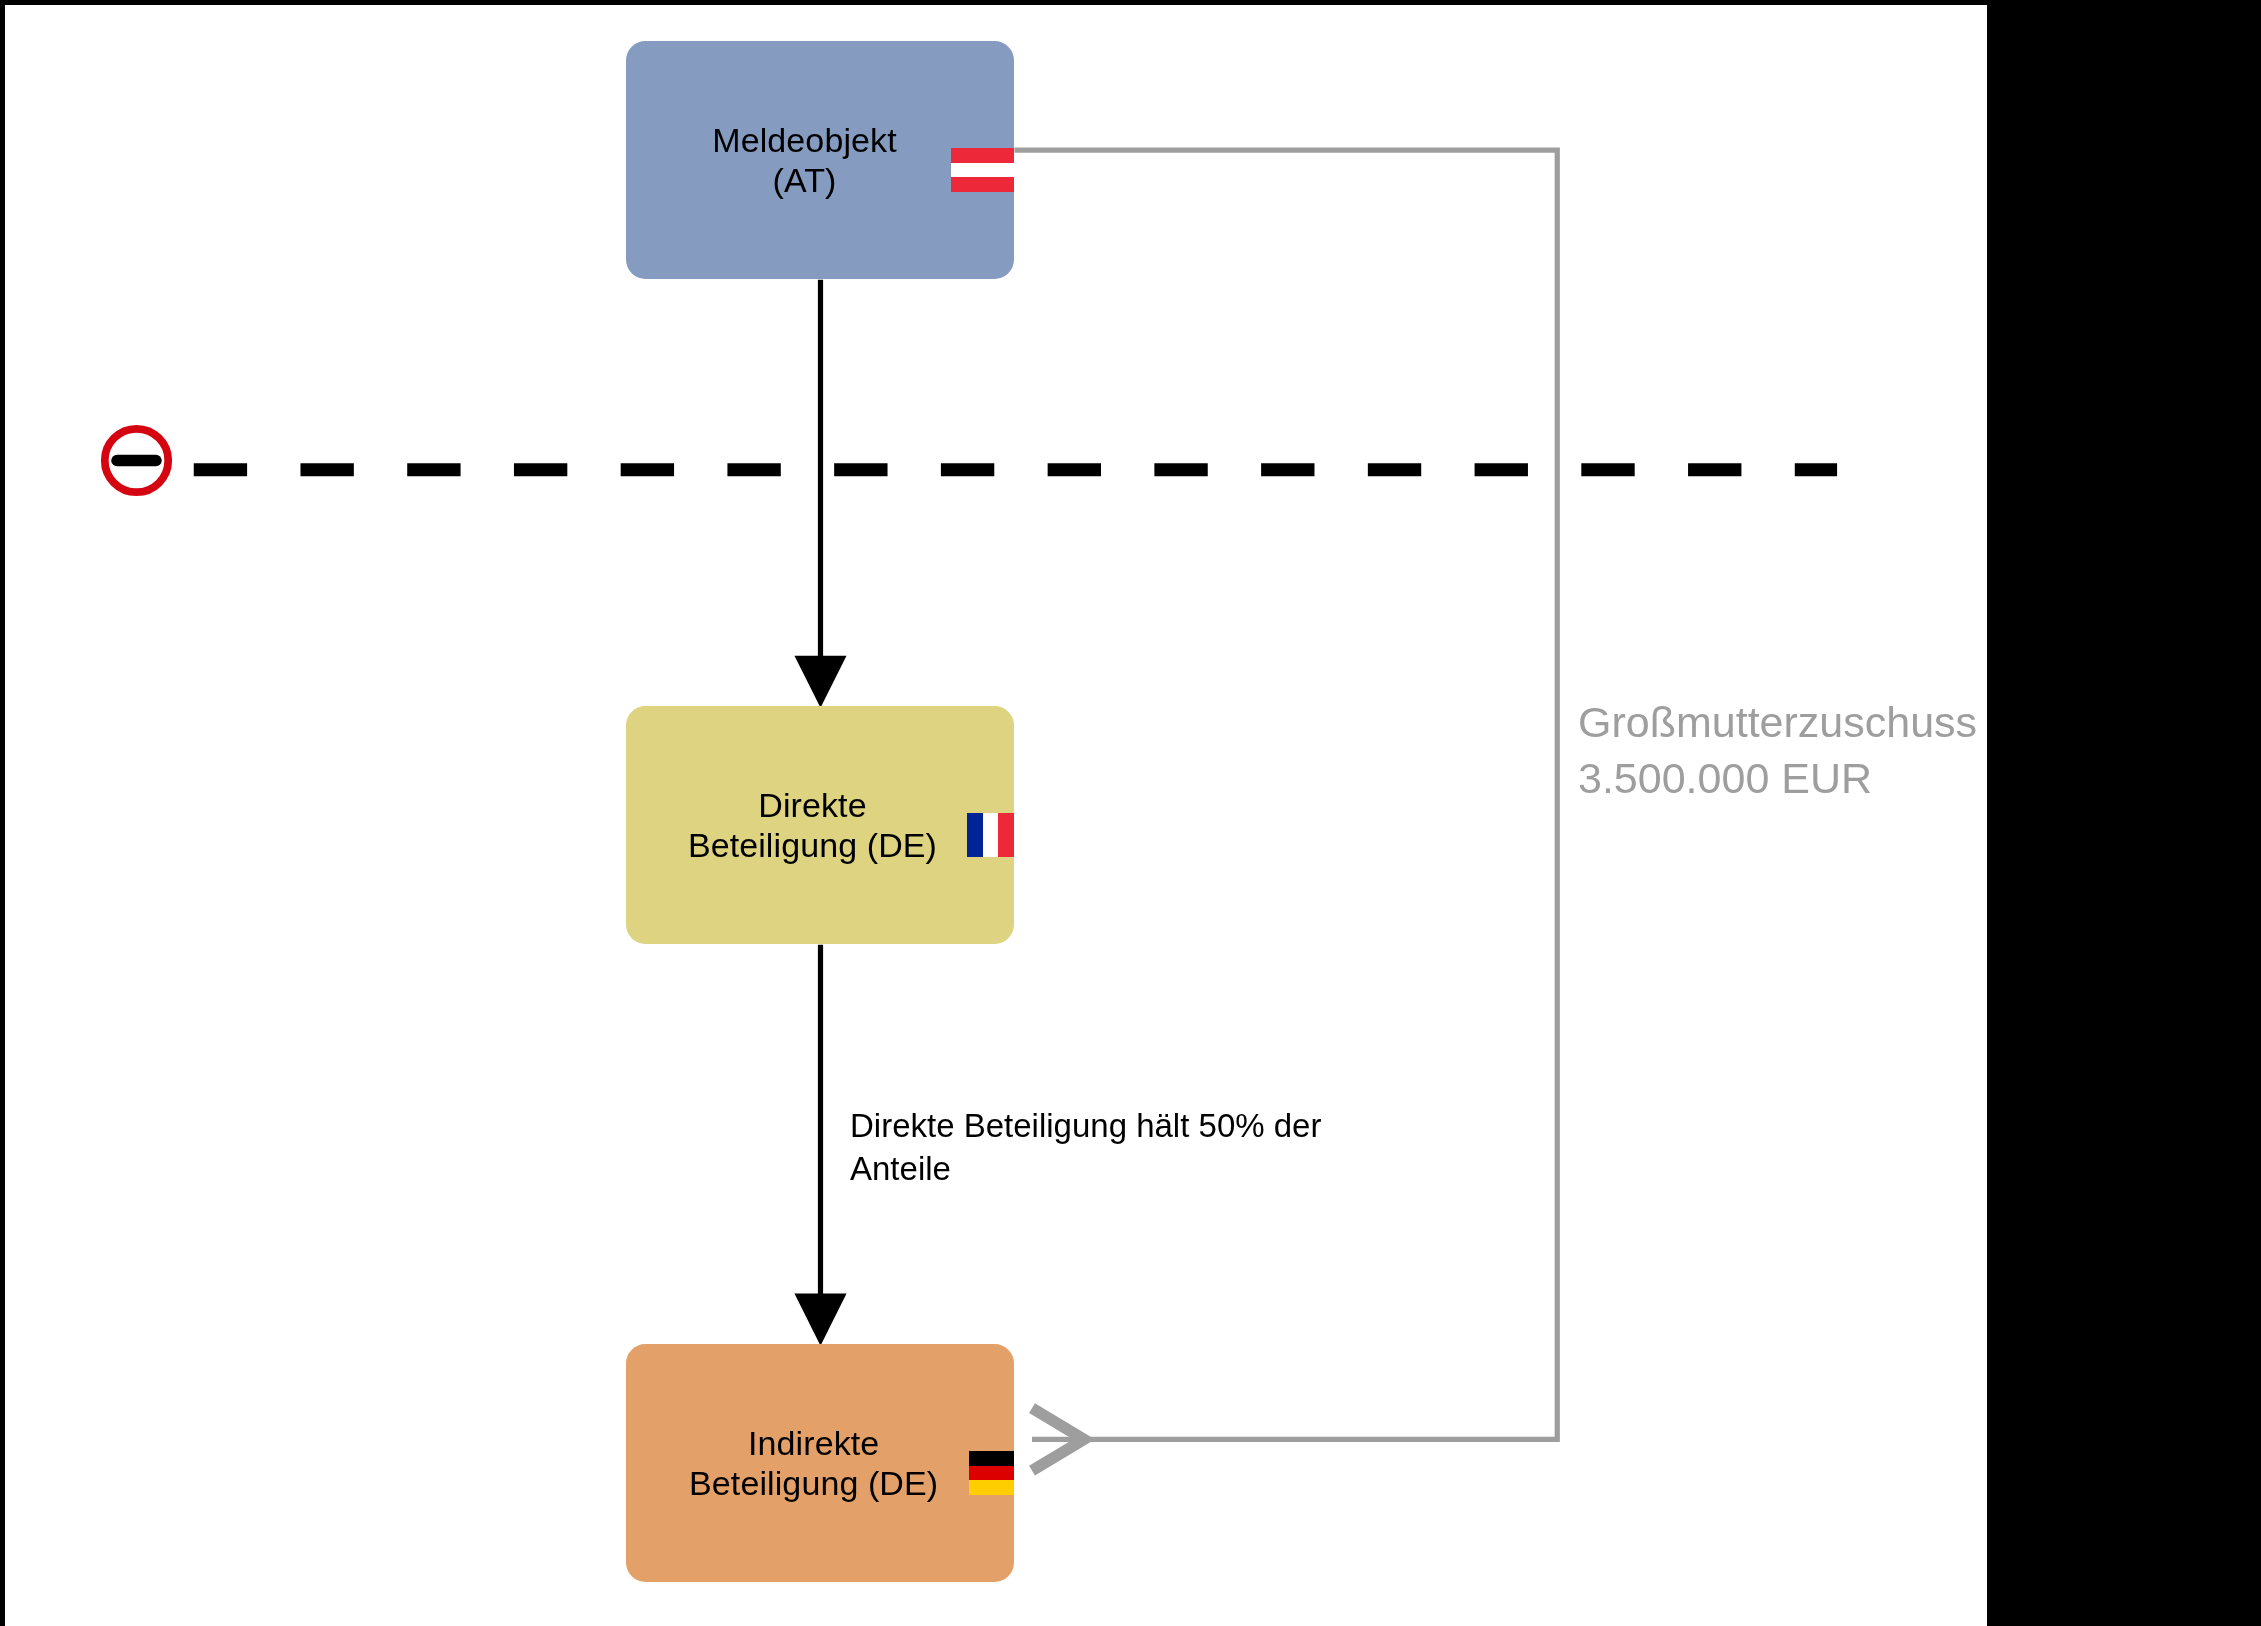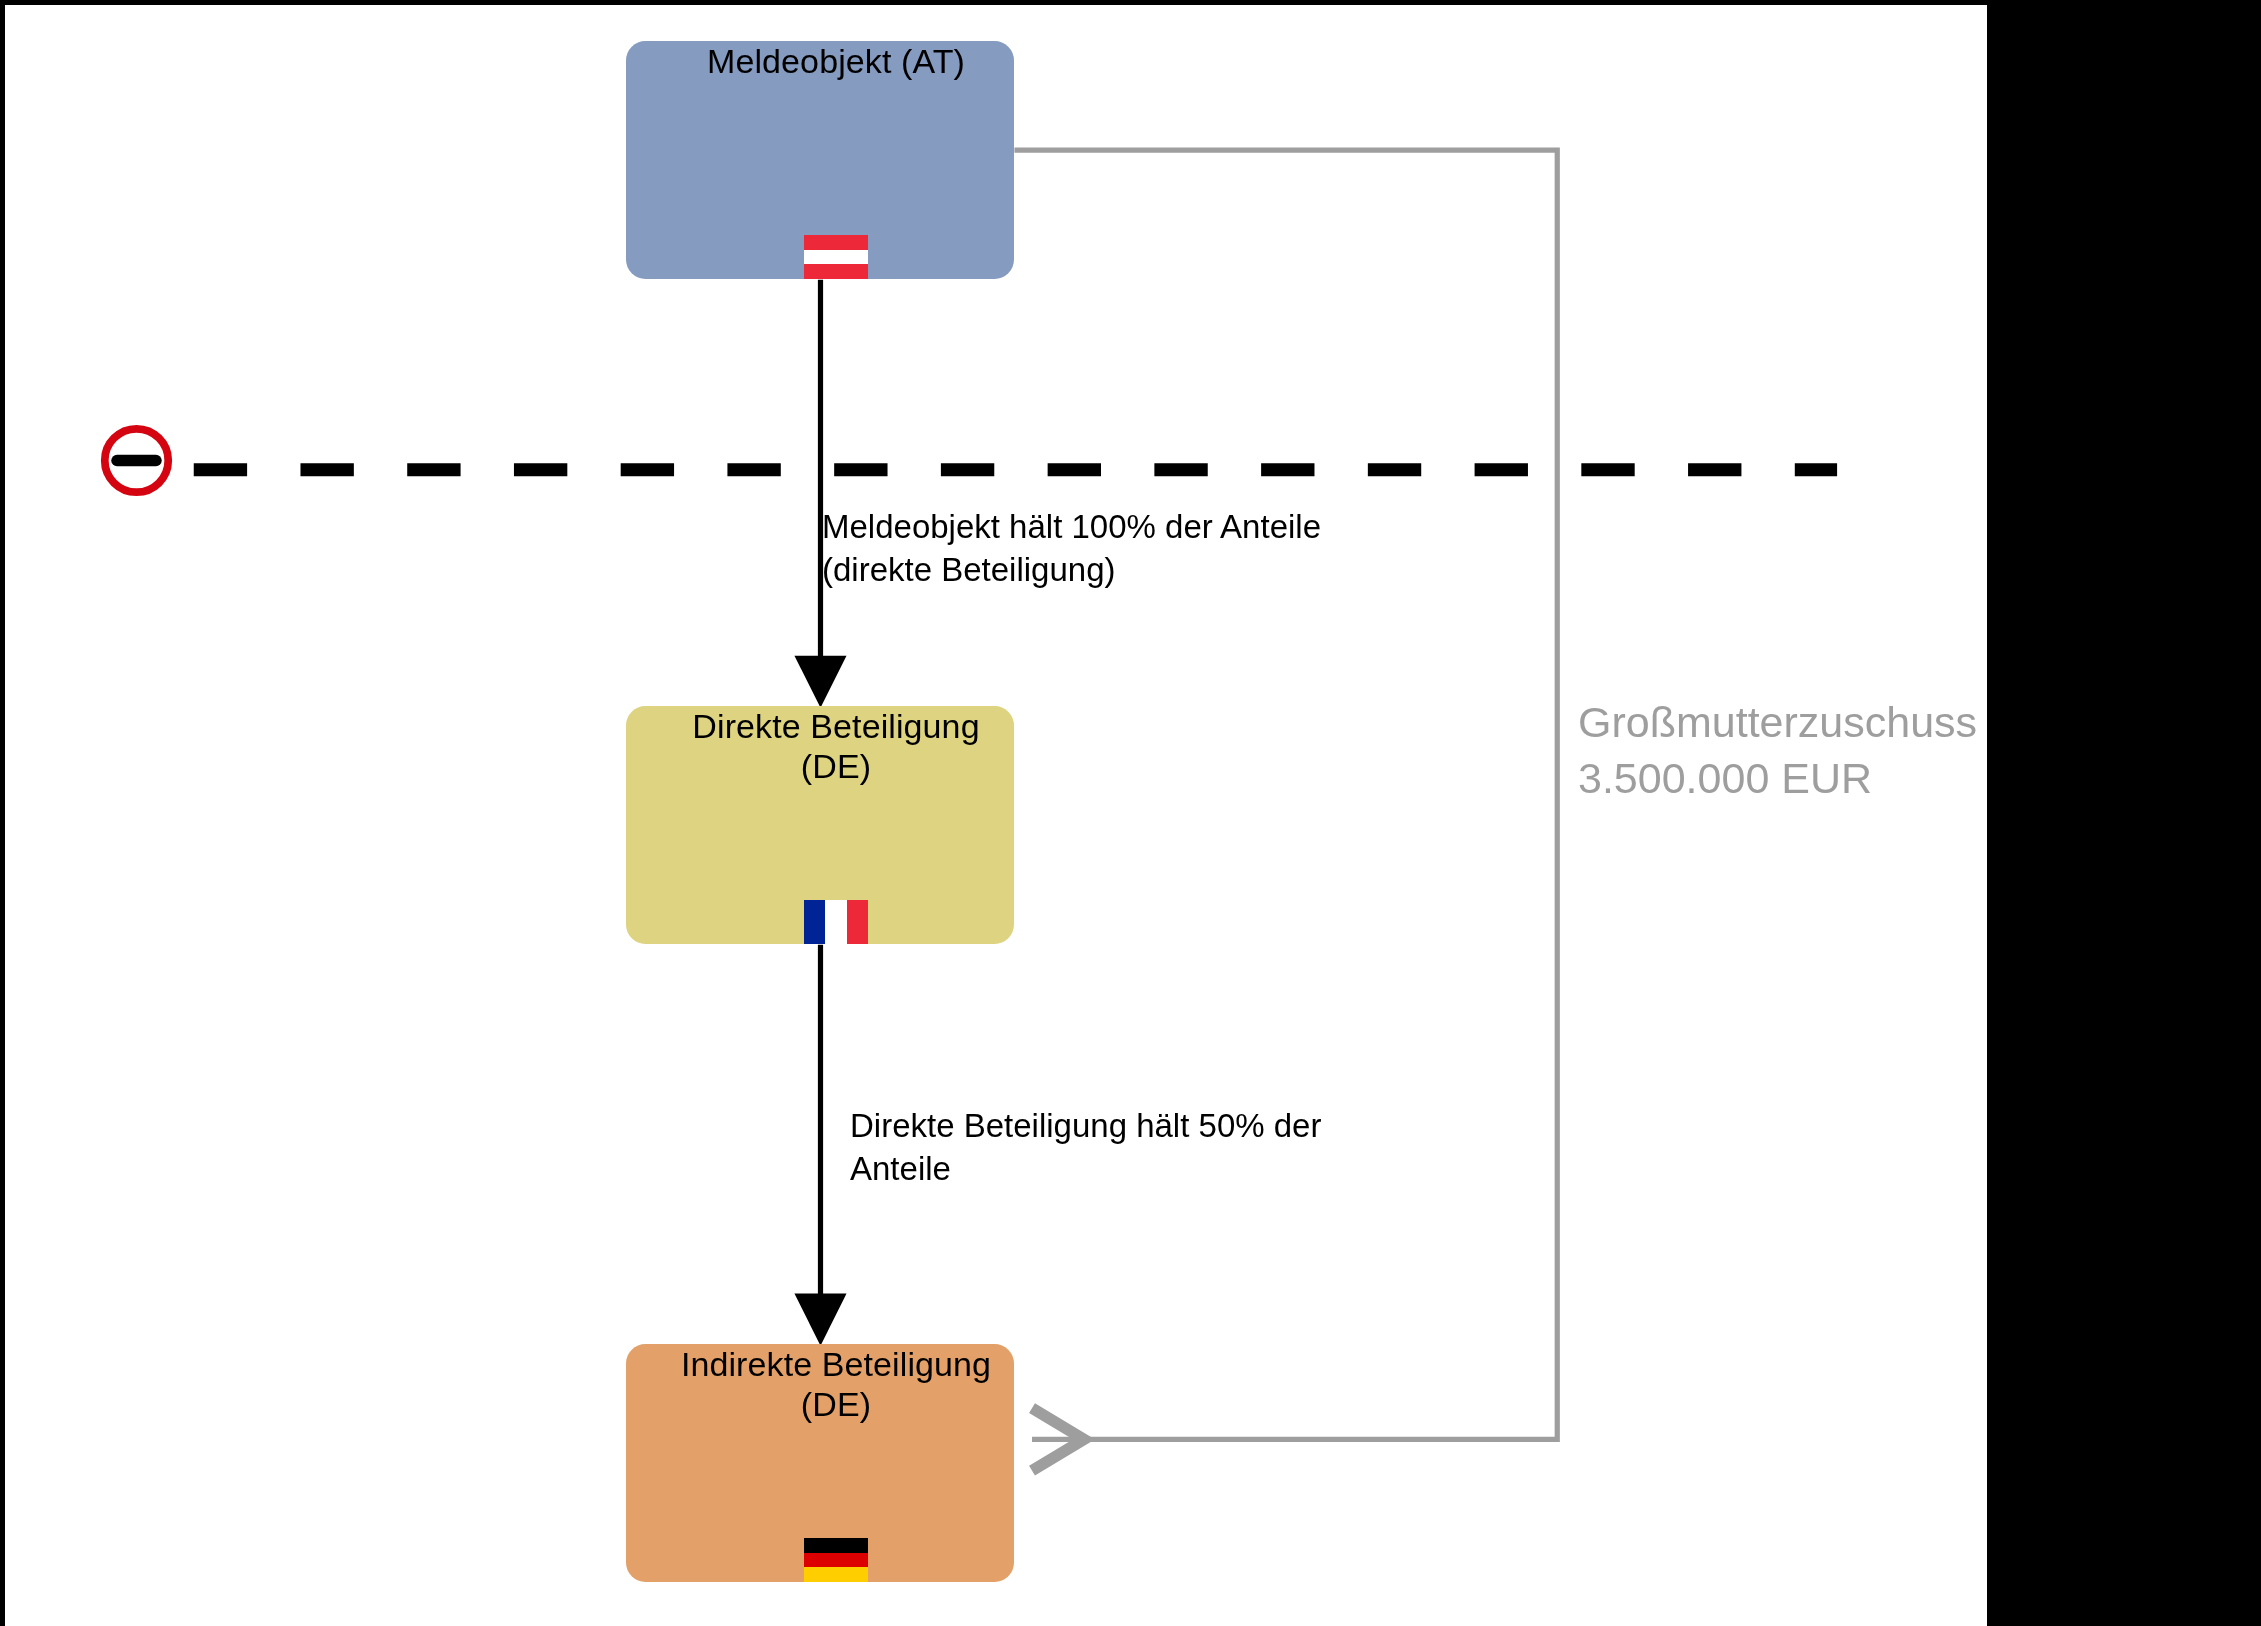--- a/index.html
+++ b/index.html
@@ -37,23 +37,23 @@
     height: 1627px;
     pointer-events: none;
   }
 
   
   .node {
     position: absolute;
     box-sizing: border-box;
     border-radius: 19.5px;
     display: flex;
-    flex-direction: column;
+    flex-direction: row;
     align-items: center;
-    justify-content: space-between;
+    justify-content: flex-end;
     text-align: center;
     padding-left: 32px;
   }
   .node-label {
     font-size: 34px;
     line-height: 1.18;
     color: #000000;
     padding: 0 19.5px;
     letter-spacing: 0.1px;
   }
@@ -147,22 +147,20 @@
 (DE)</div>
       <div class="flag flag-fr"></div>
     </div>
 
     <div id="node-indirekt" class="node">
       <div class="node-label">Indirekte Beteiligung
 (DE)</div>
       <div class="flag flag-de"></div>
     </div>
 
-    <div id="label-edge-1" class="edge-label">Meldeobjekt hält 100% der Anteile
-(direkte Beteiligung)</div>
 
     <div id="label-edge-2" class="edge-label">Direkte Beteiligung hält 50% der
 Anteile</div>
 
     <div id="label-edge-3" class="edge-label-muted">Großmutterzuschuss
 3.500.000 EUR</div>
 
   </div>
 </div>
 

